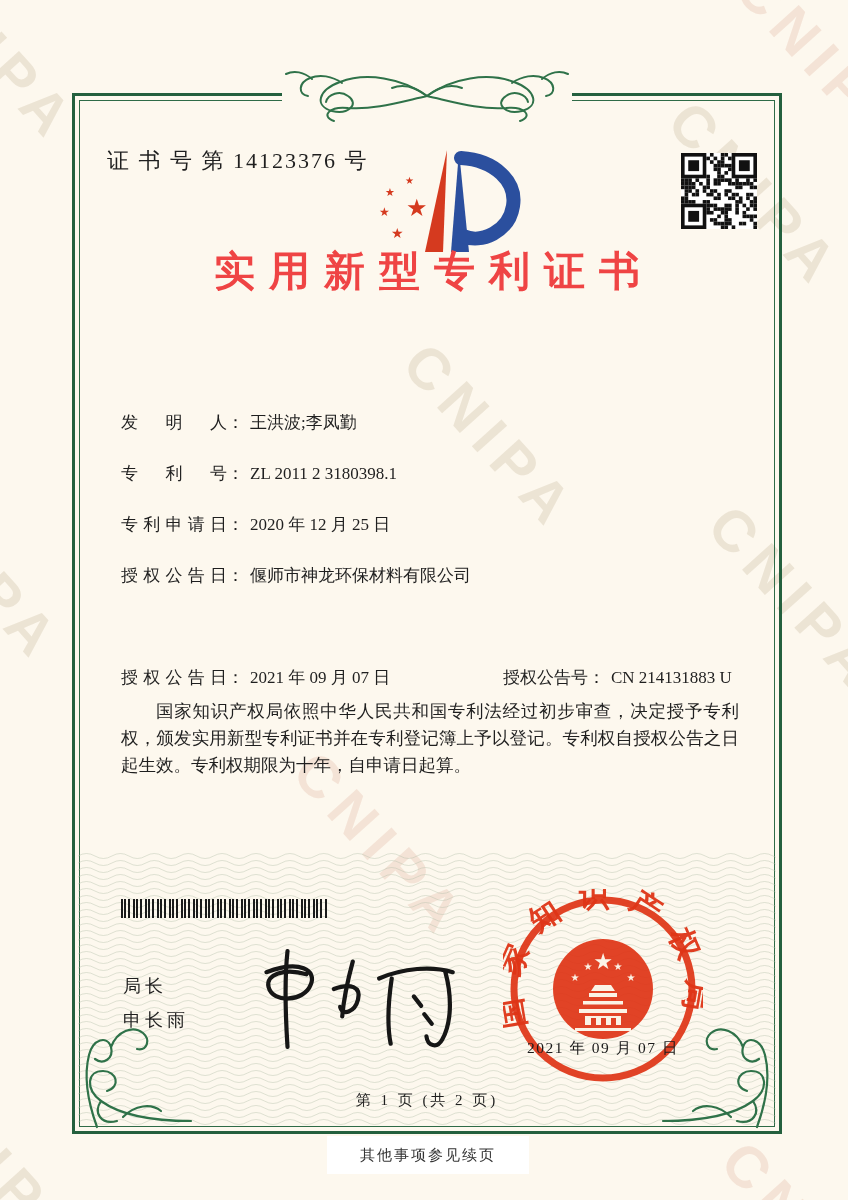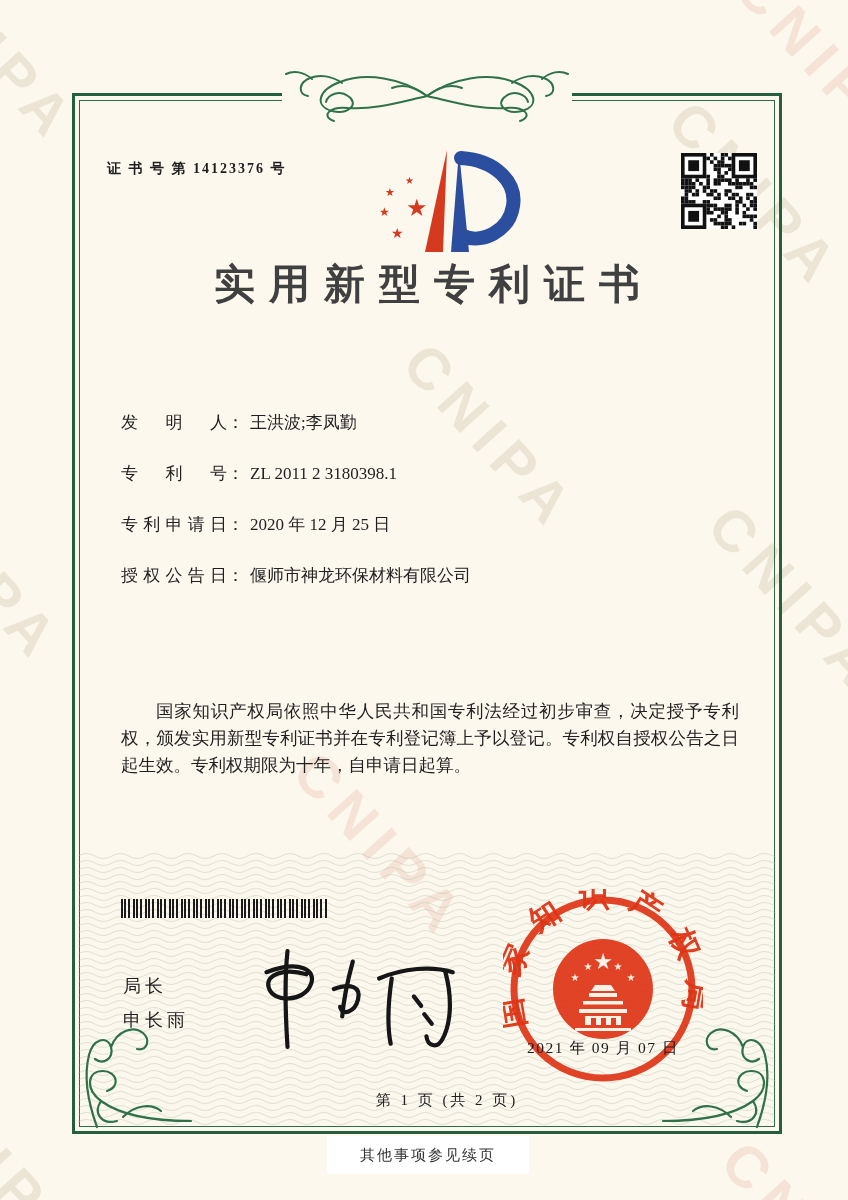--- a/index.html
+++ b/index.html
@@ -17,42 +17,42 @@
   .frame-inner{position:absolute;inset:4px;border:1px solid #2f6b47;pointer-events:none;}
   .orn-top{position:absolute;left:207px;top:-30px;width:290px;height:60px;}
   .orn{stroke:#2f7249;stroke-width:2;fill:none;stroke-linecap:round;}
   .corner{position:absolute;width:132px;height:122px;}
   .corner.bl{left:-12px;top:913px;}
   .corner.br{left:584px;top:913px;transform:scaleX(-1);}
   
   .waves{position:absolute;left:3px;top:755px;width:698px;height:276px;z-index:0;}
   .waves path{stroke:#b3bfab;stroke-width:.7;fill:none;opacity:.62;}
   
-  .certno{position:absolute;left:32px;top:64px;font-size:14px;letter-spacing:2px;z-index:2;font-weight:bold;}
+  .certno{position:absolute;left:32px;top:50px;font-size:22px;letter-spacing:2px;z-index:2;}
   .logo{position:absolute;left:288px;top:50px;width:165px;height:112px;z-index:2;}
   .qr{position:absolute;left:606px;top:57px;width:76px;height:76px;z-index:2;background:#fff;}
   .qd{fill:#111;} .ql{fill:#fff;}
-  .title{position:absolute;left:0;top:161px;width:100%;text-align:center;font-size:41px;
-         font-weight:bold;letter-spacing:14px;text-indent:14px;color:#404040;z-index:2;}
+  .title{position:absolute;left:0;top:148px;width:100%;text-align:center;font-size:41px;
+         font-weight:bold;letter-spacing:14px;text-indent:14px;color:#ef4444;z-index:2;}
   .frow{position:absolute;left:46px;font-size:17px;z-index:2;white-space:nowrap;}
   .flabel{display:inline-block;width:106px;text-align:justify;text-align-last:justify;}
   .fcolon{margin-right:6px;}
   .grant2{position:absolute;left:382px;top:0;}
   .paras{position:absolute;left:46px;top:602px;width:618px;font-size:17.5px;
          line-height:27px;text-align:justify;z-index:2;}
   .paras p{margin:0 0 3px 0;text-indent:2em;}
   .barcode{position:absolute;left:46px;top:803px;width:224px;height:19px;z-index:2;font-size:0;}
   .barcode span{display:inline-block;height:100%;background:#1a1a1a;vertical-align:top;}
   .signer-title{position:absolute;left:48px;top:878px;font-size:18px;letter-spacing:4px;z-index:2;}
   .signer-name{position:absolute;left:48px;top:912px;font-size:18px;letter-spacing:4px;z-index:2;}
   .sig{position:absolute;left:160px;top:853px;width:225px;height:100px;z-index:2;}
   .sig path{stroke:#161616;stroke-width:4;fill:none;stroke-linecap:round;stroke-linejoin:round;}
   .seal{position:absolute;left:428px;top:793px;width:200px;height:200px;z-index:3;}
   .footer-page{position:absolute;left:0;top:995px;width:100%;text-align:center;
-               font-size:15px;letter-spacing:3px;z-index:2;padding-left:20px;}
+               font-size:15px;letter-spacing:3px;z-index:2;}
   .note-box{position:absolute;left:327px;top:1136px;width:202px;height:38px;background:#ffffff;
             text-align:center;line-height:38px;font-size:15px;letter-spacing:2px;color:#333;z-index:2;}
   .star{fill:#d53a1f;}
 </style>
 </head>
 <body>
 
 <div class="page">
 
   <div class="wm beige" style="left:-60px;top:-58px">CNIPA</div>
@@ -320,20 +320,26 @@
     <div class="frow" style="top:366px">
       <span class="flabel">专利号</span><span class="fcolon">：</span><span>ZL 2011 2 3180398.1</span>
     </div>
     <div class="frow" style="top:417px">
       <span class="flabel">专利申请日</span><span class="fcolon">：</span><span>2020 年 12 月 25 日</span>
     </div>
     <div class="frow" style="top:468px">
       <span class="flabel">授权公告日</span><span class="fcolon">：</span><span>偃师市神龙环保材料有限公司</span>
     </div>
 
+    <div class="frow" style="top:570px">
+      <span class="flabel">授权公告日</span><span class="fcolon">：</span><span>2021 年 09 月 07 日</span>
+      <span class="grant2">
+        <span>授权公告号</span><span class="fcolon">：</span><span>CN 214131883 U</span>
+      </span>
+    </div>
 
     <div class="paras">
       <p>国家知识产权局依照中华人民共和国专利法经过初步审查，决定授予专利权，颁发实用新型专利证书并在专利登记簿上予以登记。专利权自授权公告之日起生效。专利权期限为十年，自申请日起算。</p>
     </div>
 
     <div class="barcode" id="barcode"><span style="width:2px;margin-right:1px"></span><span style="width:2px;margin-right:2px"></span><span style="width:2px;margin-right:3px"></span><span style="width:2px;margin-right:1px"></span><span style="width:2px;margin-right:2px"></span><span style="width:2px;margin-right:3px"></span><span style="width:2px;margin-right:1px"></span><span style="width:2px;margin-right:2px"></span><span style="width:2px;margin-right:3px"></span><span style="width:2px;margin-right:1px"></span><span style="width:2px;margin-right:2px"></span><span style="width:2px;margin-right:3px"></span><span style="width:2px;margin-right:1px"></span><span style="width:2px;margin-right:2px"></span><span style="width:2px;margin-right:3px"></span><span style="width:2px;margin-right:1px"></span><span style="width:2px;margin-right:2px"></span><span style="width:2px;margin-right:3px"></span><span style="width:2px;margin-right:1px"></span><span style="width:2px;margin-right:2px"></span><span style="width:2px;margin-right:3px"></span><span style="width:2px;margin-right:1px"></span><span style="width:2px;margin-right:2px"></span><span style="width:2px;margin-right:3px"></span><span style="width:2px;margin-right:1px"></span><span style="width:2px;margin-right:2px"></span><span style="width:2px;margin-right:3px"></span><span style="width:2px;margin-right:1px"></span><span style="width:2px;margin-right:2px"></span><span style="width:2px;margin-right:3px"></span><span style="width:2px;margin-right:1px"></span><span style="width:2px;margin-right:2px"></span><span style="width:2px;margin-right:3px"></span><span style="width:2px;margin-right:1px"></span><span style="width:2px;margin-right:2px"></span><span style="width:2px;margin-right:3px"></span><span style="width:2px;margin-right:1px"></span><span style="width:2px;margin-right:2px"></span><span style="width:2px;margin-right:3px"></span><span style="width:2px;margin-right:1px"></span><span style="width:2px;margin-right:2px"></span><span style="width:2px;margin-right:3px"></span><span style="width:2px;margin-right:1px"></span><span style="width:2px;margin-right:2px"></span><span style="width:2px;margin-right:3px"></span><span style="width:2px;margin-right:1px"></span><span style="width:2px;margin-right:2px"></span><span style="width:2px;margin-right:3px"></span><span style="width:2px;margin-right:1px"></span><span style="width:2px;margin-right:2px"></span><span style="width:2px;margin-right:3px"></span><span style="width:2px;margin-right:1px"></span></div>
 
     <div class="signer-title">局长</div>
     <div class="signer-name">申长雨</div>
 

